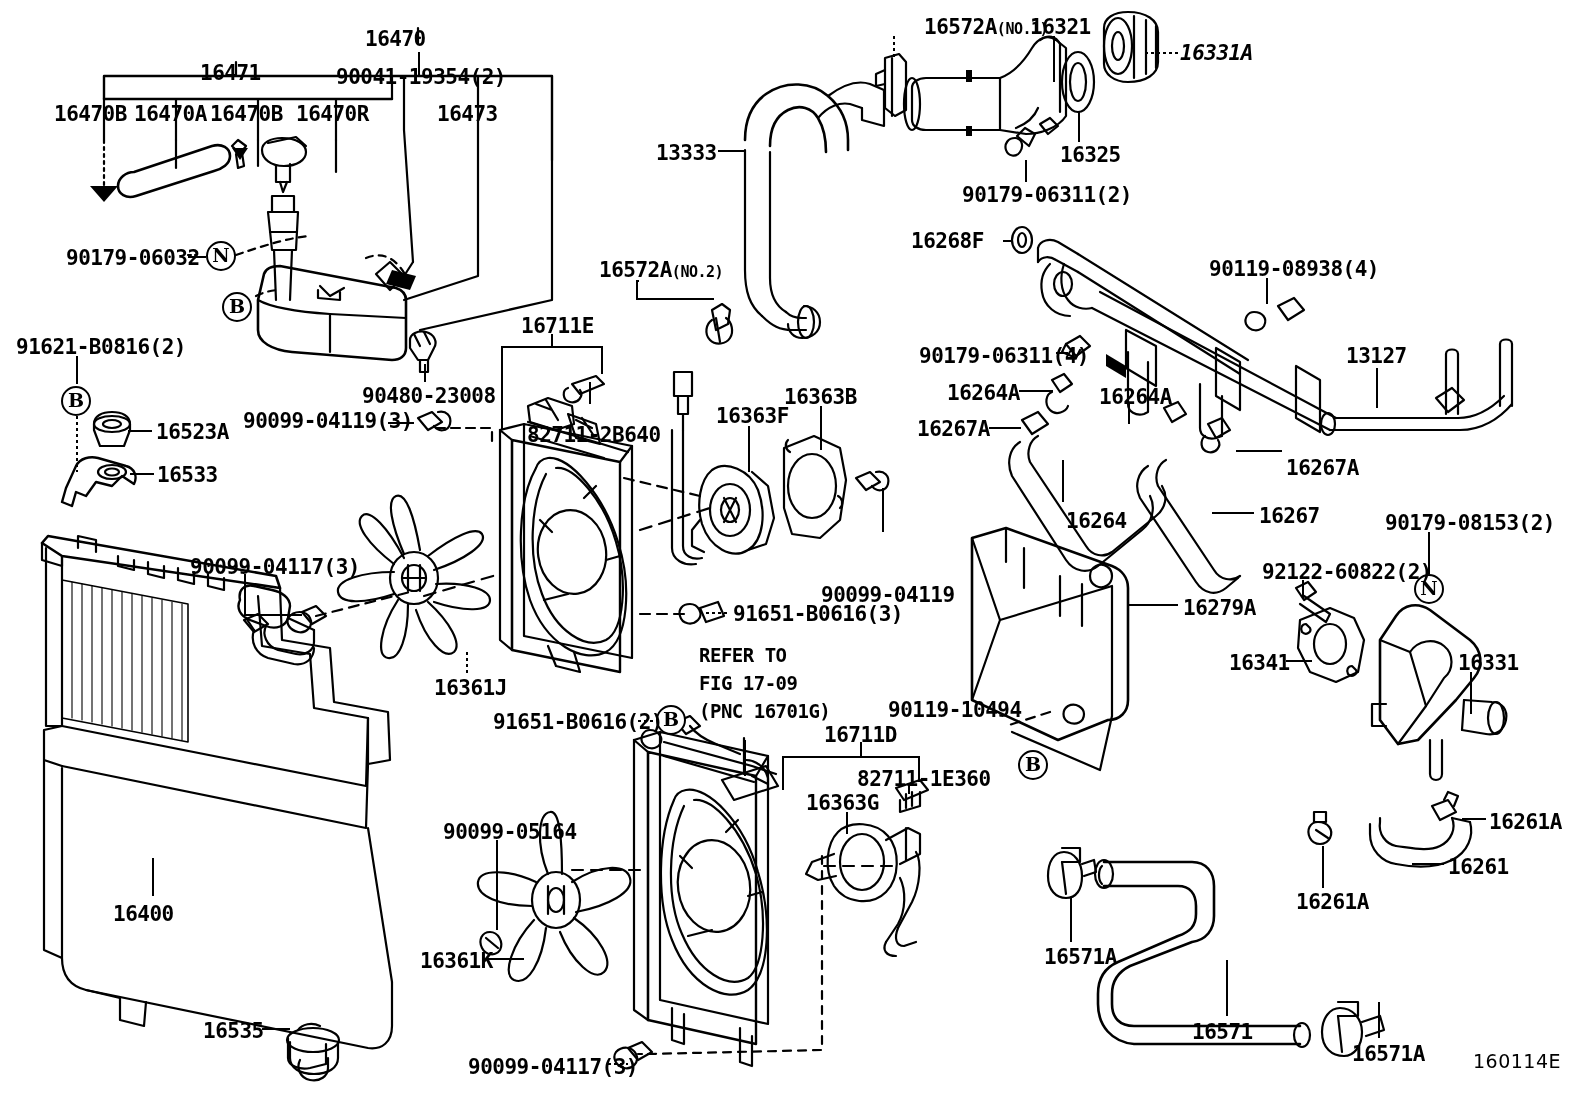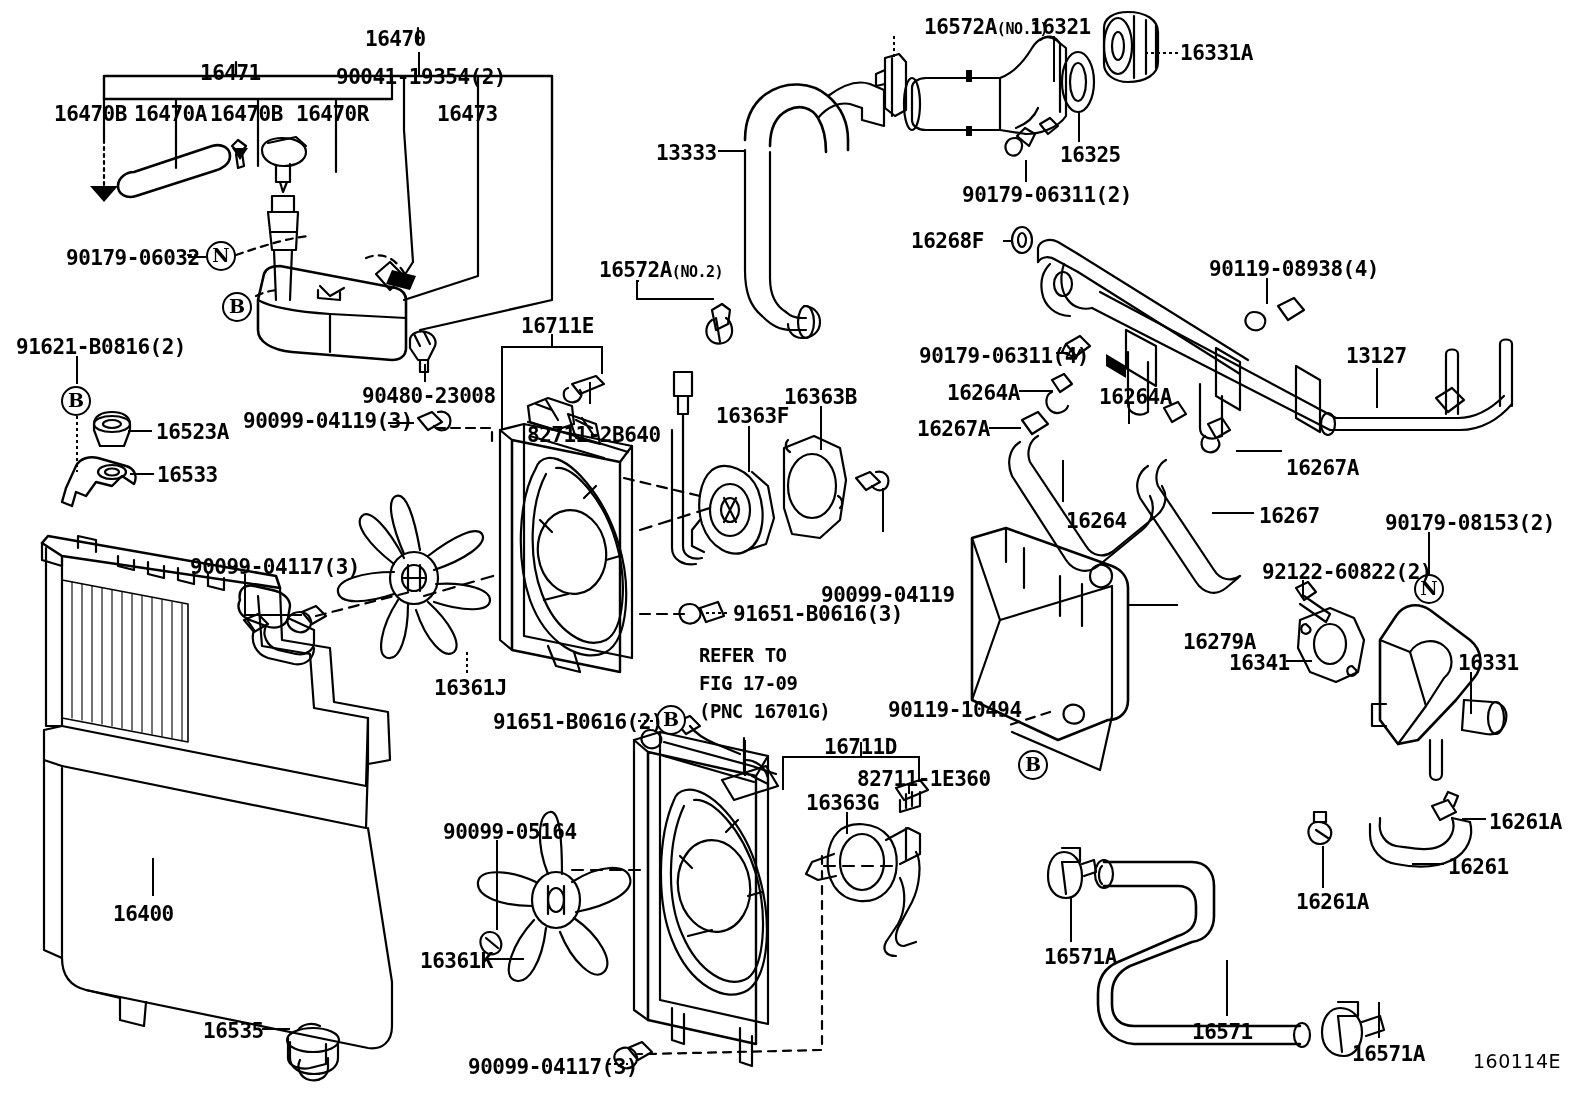--- a/index.html
+++ b/index.html
@@ -567,46 +567,46 @@
       <div class="lbl" style="left: 113px; top: 903px;">16400</div>
       <div class="lbl" style="left: 203px; top: 1020px;">16535</div>
       <div class="lbl" style="left: 521px; top: 315px;">16711E</div>
       <div class="lbl" style="left: 527px; top: 384px; margin-top: 40px;">82711-2B640</div>
       <div class="lbl" style="left: 434px; top: 677px;">16361J</div>
       <div class="lbl" style="left: 733px; top: 603px;">91651-B0616(3)</div>
       <div class="lbl" style="left: 716px; top: 405px;">16363F</div>
       <div class="lbl" style="left: 784px; top: 386px;">16363B</div>
       <div class="lbl" style="left: 821px; top: 538px; margin-top: 46px;">90099-04119</div>
       <div class="lbl" style="left: 493px; top: 711px;">91651-B0616(2)</div>
-      <div class="lbl" style="left: 824px; top: 724px; margin-top: 12px;">16711D</div>
+      <div class="lbl" style="left: 824px; top: 724px;">16711D</div>
       <div class="lbl" style="left: 857px; top: 768px;">82711-1E360</div>
       <div class="lbl" style="left: 806px; top: 792px;">16363G</div>
       <div class="lbl" style="left: 443px; top: 821px;">90099-05164</div>
       <div class="lbl" style="left: 420px; top: 950px;">16361K</div>
       <div class="lbl" style="left: 468px; top: 1056px;">90099-04117(3)</div>
       <div class="lbl" style="left: 656px; top: 142px;">13333</div>
       <div class="lbl" style="left: 876px; top: 16px; margin-left: 48px;">16572A<span class="sub">(NO.1)</span></div>
       <div class="lbl" style="left: 599px; top: 259px;">16572A<span class="sub">(NO.2)</span></div>
       <div class="lbl" style="left: 1030px; top: 16px;">16321</div>
-      <div class="lbl" style="left: 1180px; top: 42px;">16331A</div>
+      <div class="lbl" style="left: 1180px; top: 42px; font-style: italic;">16331A</div>
       <div class="lbl" style="left: 1060px; top: 144px;">16325</div>
       <div class="lbl" style="left: 962px; top: 184px;">90179-06311(2)</div>
       <div class="lbl" style="left: 911px; top: 230px;">16268F</div>
       <div class="lbl" style="left: 1209px; top: 258px;">90119-08938(4)</div>
       <div class="lbl" style="left: 919px; top: 345px;">90179-06311(4)</div>
       <div class="lbl" style="left: 1346px; top: 345px;">13127</div>
       <div class="lbl" style="left: 947px; top: 382px;">16264A</div>
       <div class="lbl" style="left: 1099px; top: 386px;">16264A</div>
       <div class="lbl" style="left: 917px; top: 418px;">16267A</div>
       <div class="lbl" style="left: 1286px; top: 457px;">16267A</div>
       <div class="lbl" style="left: 1032px; top: 510px; margin-left: 34px;">16264</div>
       <div class="lbl" style="left: 1259px; top: 505px;">16267</div>
       <div class="lbl" style="left: 1385px; top: 512px;">90179-08153(2)</div>
       <div class="lbl" style="left: 1262px; top: 561px;">92122-60822(2)</div>
-      <div class="lbl" style="left: 1183px; top: 597px; margin-top: 34px;">16279A</div>
+      <div class="lbl" style="left: 1183px; top: 597px;">16279A</div>
       <div class="lbl" style="left: 1229px; top: 652px;">16341</div>
       <div class="lbl" style="left: 1458px; top: 652px;">16331</div>
       <div class="lbl" style="left: 888px; top: 699px;">90119-10494</div>
       <div class="lbl" style="left: 1489px; top: 811px;">16261A</div>
       <div class="lbl" style="left: 1448px; top: 856px;">16261</div>
       <div class="lbl" style="left: 1296px; top: 891px;">16261A</div>
       <div class="lbl" style="left: 1044px; top: 946px;">16571A</div>
       <div class="lbl" style="left: 1192px; top: 1021px;">16571</div>
       <div class="lbl" style="left: 1352px; top: 1043px;">16571A</div>
     </div>

